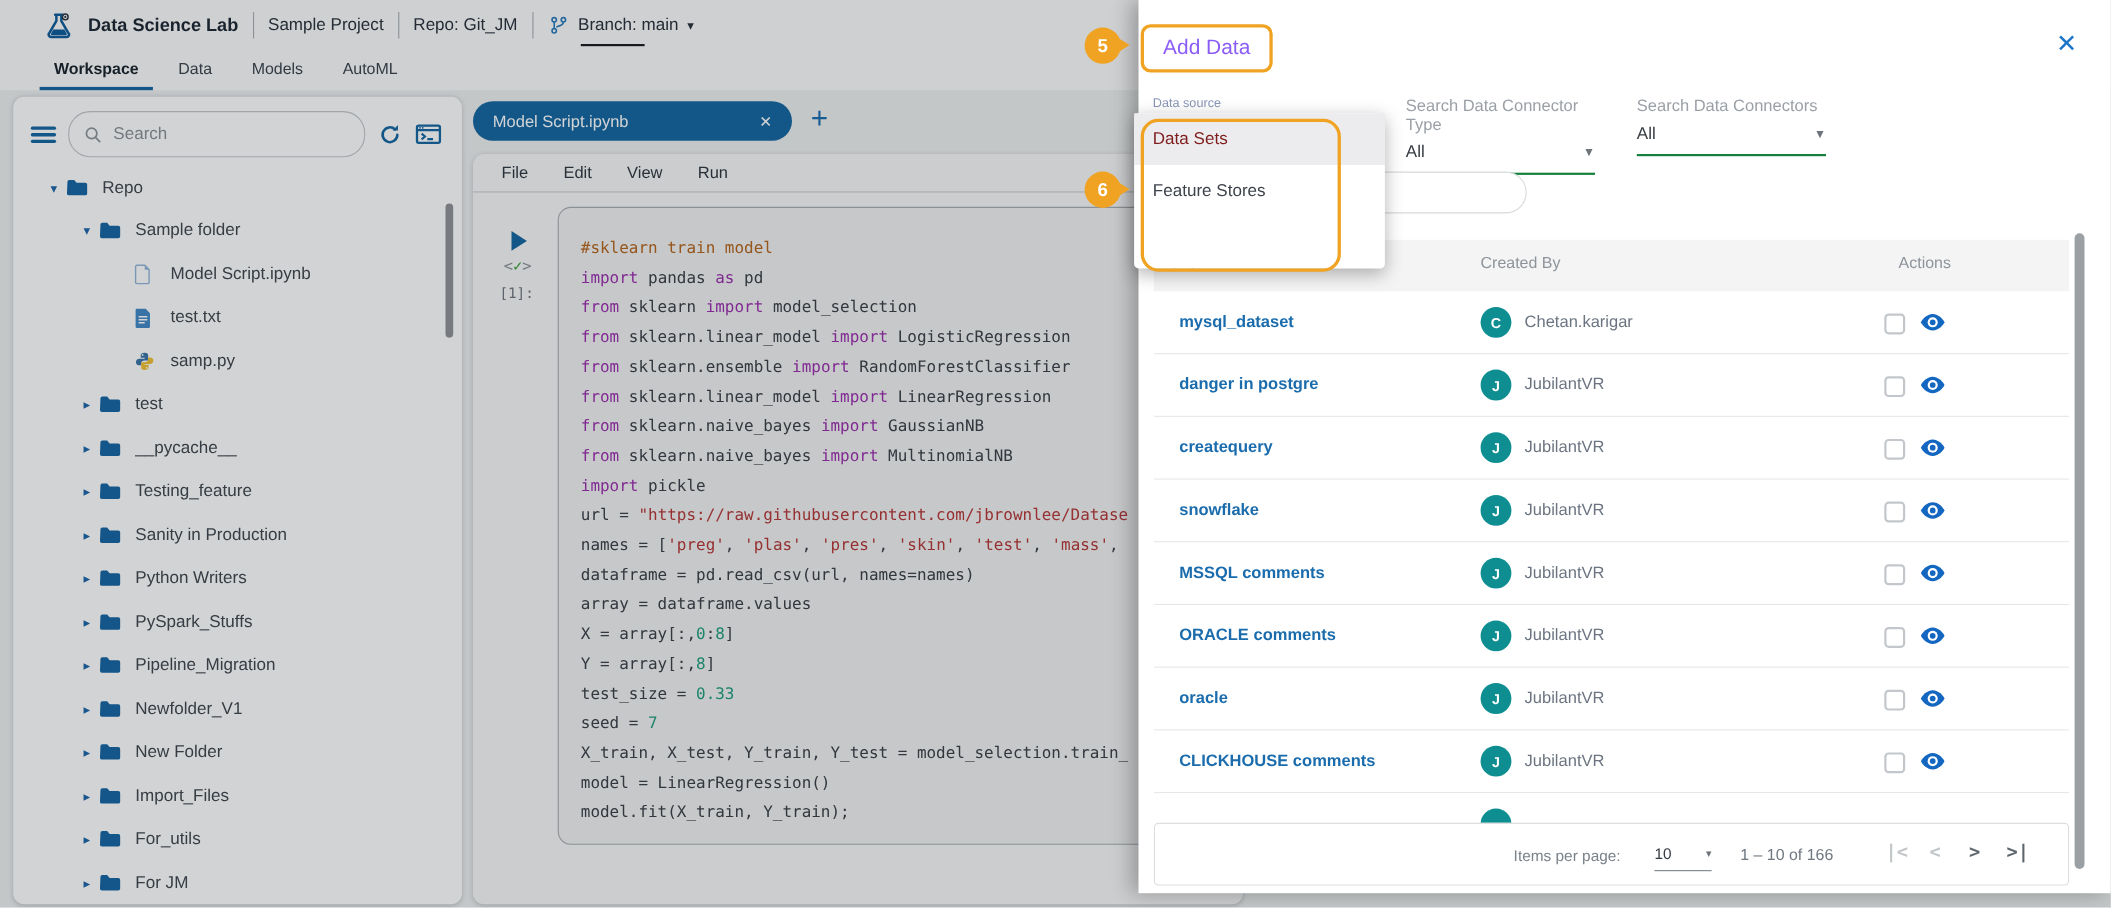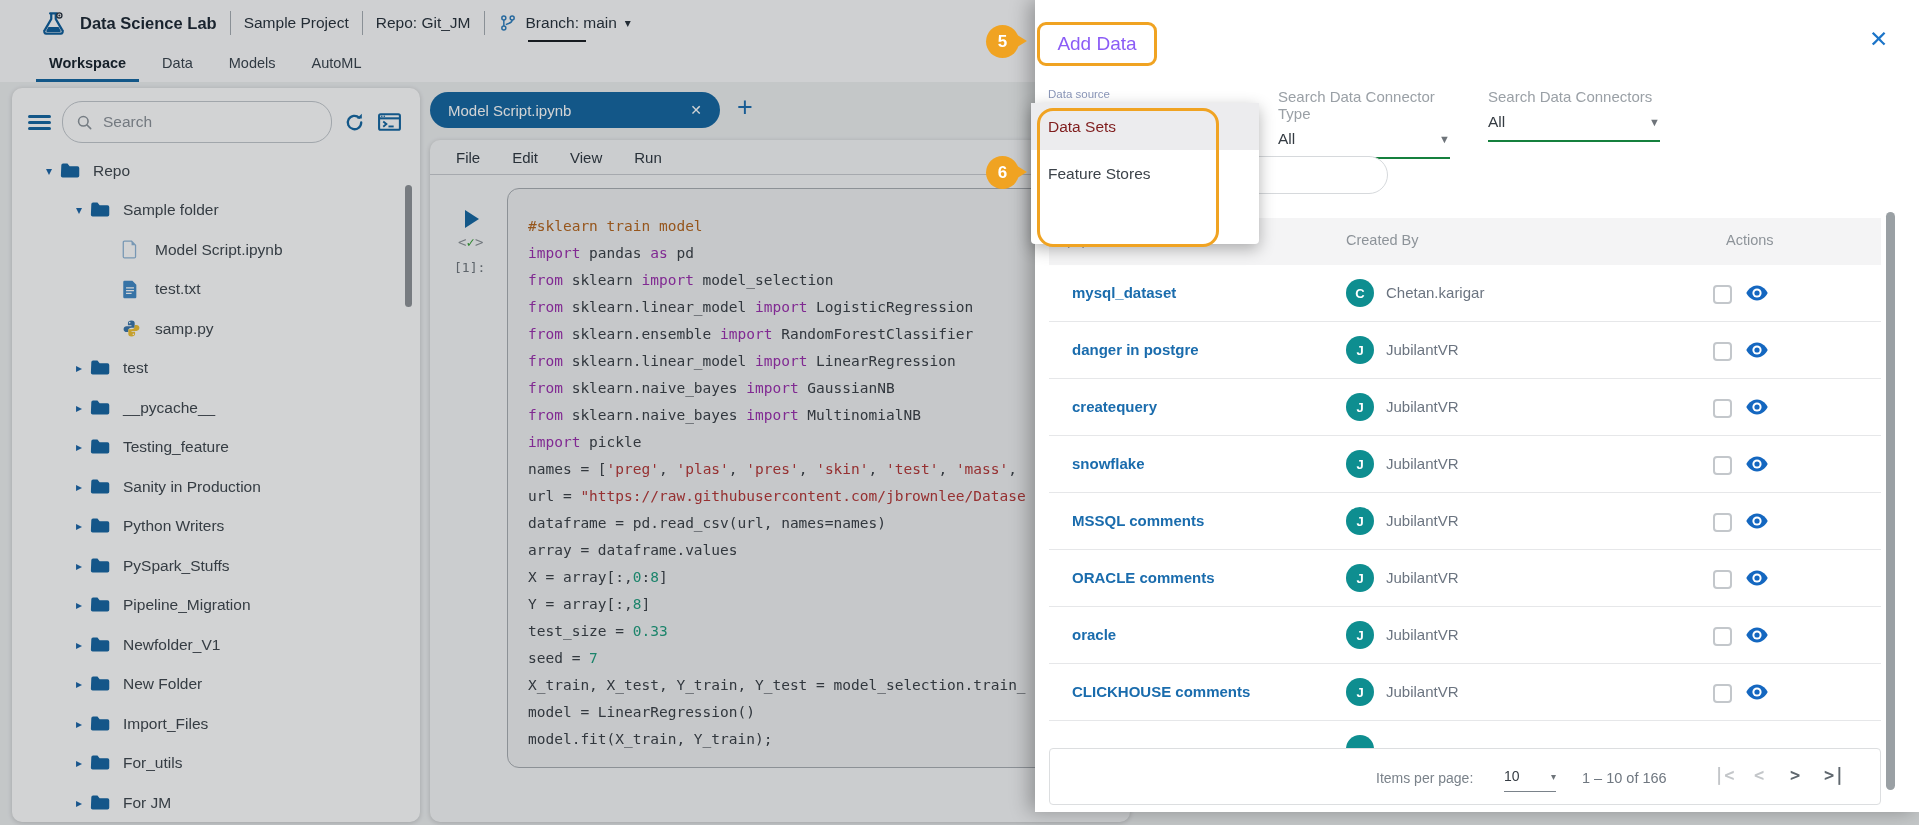--- a/index.html
+++ b/index.html
@@ -353,22 +353,22 @@
       <div id="code-lines">
           <div class="code-line"><span class="tok-com">#sklearn train model</span></div>
           <div class="code-line"><span class="tok-kw">import</span> pandas <span class="tok-kw">as</span> pd</div>
           <div class="code-line"><span class="tok-kw">from</span> sklearn <span class="tok-kw">import</span> model_selection</div>
           <div class="code-line"><span class="tok-kw">from</span> sklearn.linear_model <span class="tok-kw">import</span> LogisticRegression</div>
           <div class="code-line"><span class="tok-kw">from</span> sklearn.ensemble <span class="tok-kw">import</span> RandomForestClassifier</div>
           <div class="code-line"><span class="tok-kw">from</span> sklearn.linear_model <span class="tok-kw">import</span> LinearRegression</div>
           <div class="code-line"><span class="tok-kw">from</span> sklearn.naive_bayes <span class="tok-kw">import</span> GaussianNB</div>
           <div class="code-line"><span class="tok-kw">from</span> sklearn.naive_bayes <span class="tok-kw">import</span> MultinomialNB</div>
           <div class="code-line"><span class="tok-kw">import</span> pickle</div>
+          <div class="code-line">url = <span class="tok-str">"https://raw.githubusercontent.com/jbrownlee/Datase</span></div>
           <div class="code-line">names = [<span class="tok-str">'preg'</span>, <span class="tok-str">'plas'</span>, <span class="tok-str">'pres'</span>, <span class="tok-str">'skin'</span>, <span class="tok-str">'test'</span>, <span class="tok-str">'mass'</span>,</div>
-          <div class="code-line">url = <span class="tok-str">"https://raw.githubusercontent.com/jbrownlee/Datase</span></div>
           <div class="code-line">dataframe = pd.read_csv(url, names=names)</div>
           <div class="code-line">array = dataframe.values</div>
           <div class="code-line">X = array[:,<span class="tok-num">0</span>:<span class="tok-num">8</span>]</div>
           <div class="code-line">Y = array[:,<span class="tok-num">8</span>]</div>
           <div class="code-line">test_size = <span class="tok-num">0.33</span></div>
           <div class="code-line">seed = <span class="tok-num">7</span></div>
           <div class="code-line">X_train, X_test, Y_train, Y_test = model_selection.train_</div>
           <div class="code-line">model = LinearRegression()</div>
           <div class="code-line">model.fit(X_train, Y_train);</div>
         </div>

